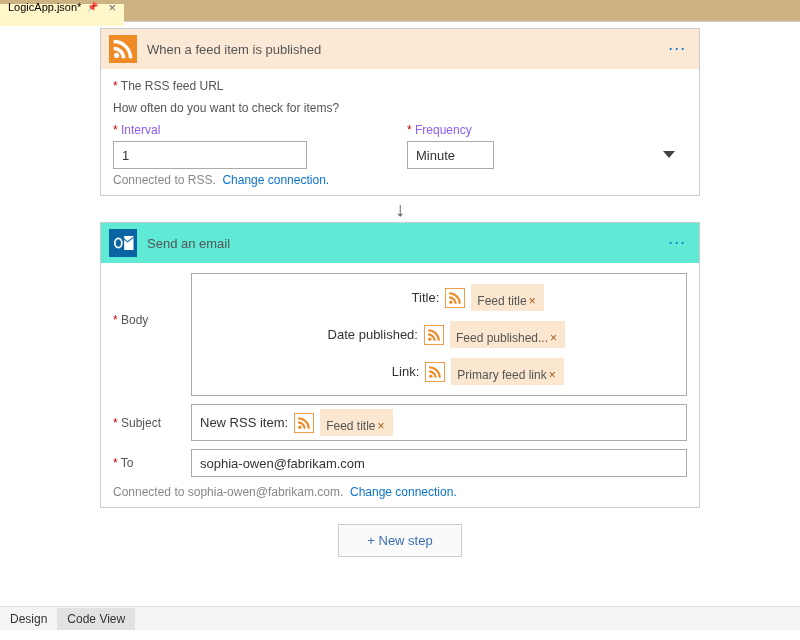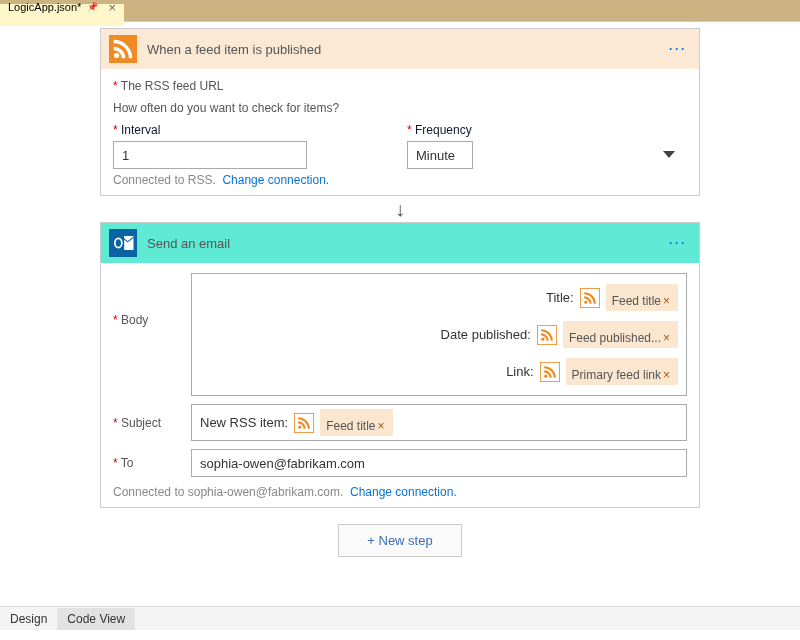--- a/index.html
+++ b/index.html
@@ -18,29 +18,29 @@
   .card-menu { color: #0078d4; letter-spacing: 2px; font-weight: bold; cursor: pointer; padding: 0 4px; }
   .card-body { padding: 10px 12px 8px 12px; }
   .row { display: flex; align-items: center; margin-bottom: 8px; gap: 10px; }
   .lbl { width: 125px; color: #555; font-size: 12px; }
   .lbl-sm { width: 68px; color: #555; font-size: 12px; }
   .req::before { content: "* "; color: #c00; }
   input.text, select.sel, .compound { flex: 1; border: 1px solid #aaa; height: 28px; padding: 0 8px; font-size: 13px; color: #333; background: #fff; }
   .q { color: #555; margin: 4px 0 8px 0; font-size: 12px; }
   .two { display: flex; gap: 14px; }
   .col { flex: 1; }
-  .col-lbl { color: #0f172a; margin-bottom: 4px; font-size: 12px; }
+  .col-lbl { color: #8b5cf6; margin-bottom: 4px; font-size: 12px; }
   .sel-wrap { position: relative; }
   .sel-wrap::after { content: ""; position: absolute; right: 12px; top: 10px; border-left: 6px solid transparent; border-right: 6px solid transparent; border-top: 7px solid #444; pointer-events: none; }
-  select.sel { appearance: none; padding-right: 16px; }
+  select.sel { appearance: none; padding-right: 37px; }
   .footer-note { color: #888; font-size: 12px; margin-top: 4px; }
   .link { color: #0b73ce; cursor: pointer; }
   .arrow { text-align: center; color: #555; font-size: 20px; line-height: 26px; }
   .compound { display: flex; align-items: center; flex-wrap: wrap; gap: 6px; min-height: 30px; padding: 4px 6px; height: auto; }
-  .compound.body-box { flex-direction: column; align-items: flex-end; gap: 10px; padding: 10px 8px; }
+  .compound.body-box { flex-direction: column; align-items: center; gap: 10px; padding: 10px 8px; }
   .body-line { display: flex; align-items: center; gap: 6px; }
   .body-line-label { color: #333; font-size: 13px; width: 105px; text-align: right; }
   .chip { display: inline-flex; align-items: center; background: #fbe7cf; color: #555; padding: 10px 8px 3px 6px; font-size: 12px; gap: 0; }
   .chip .x { color: #a35a19; cursor: pointer; font-size: 12px; margin-left: 2px; }
   .chip-icon { width: 20px; height: 20px; }
   .plain-text { color: #333; font-size: 13px; padding-left: 2px; }
   .param-row input { color: #999; }
   .new-step { display: block; margin: 16px auto; border: 1px solid #ccc; background: #fafafa; color: #3b6fb6; padding: 8px 28px; font-size: 13px; cursor: pointer; }
   .bottom-tabs { position: absolute; bottom: 10px; left: 0; height: 24px; display: flex; align-items: center; background: #f4f4f4; width: 100%; border-top: 1px solid #ddd; }
   .bottom-tabs span { padding: 4px 10px; font-size: 12px; color: #333; cursor: pointer; }

